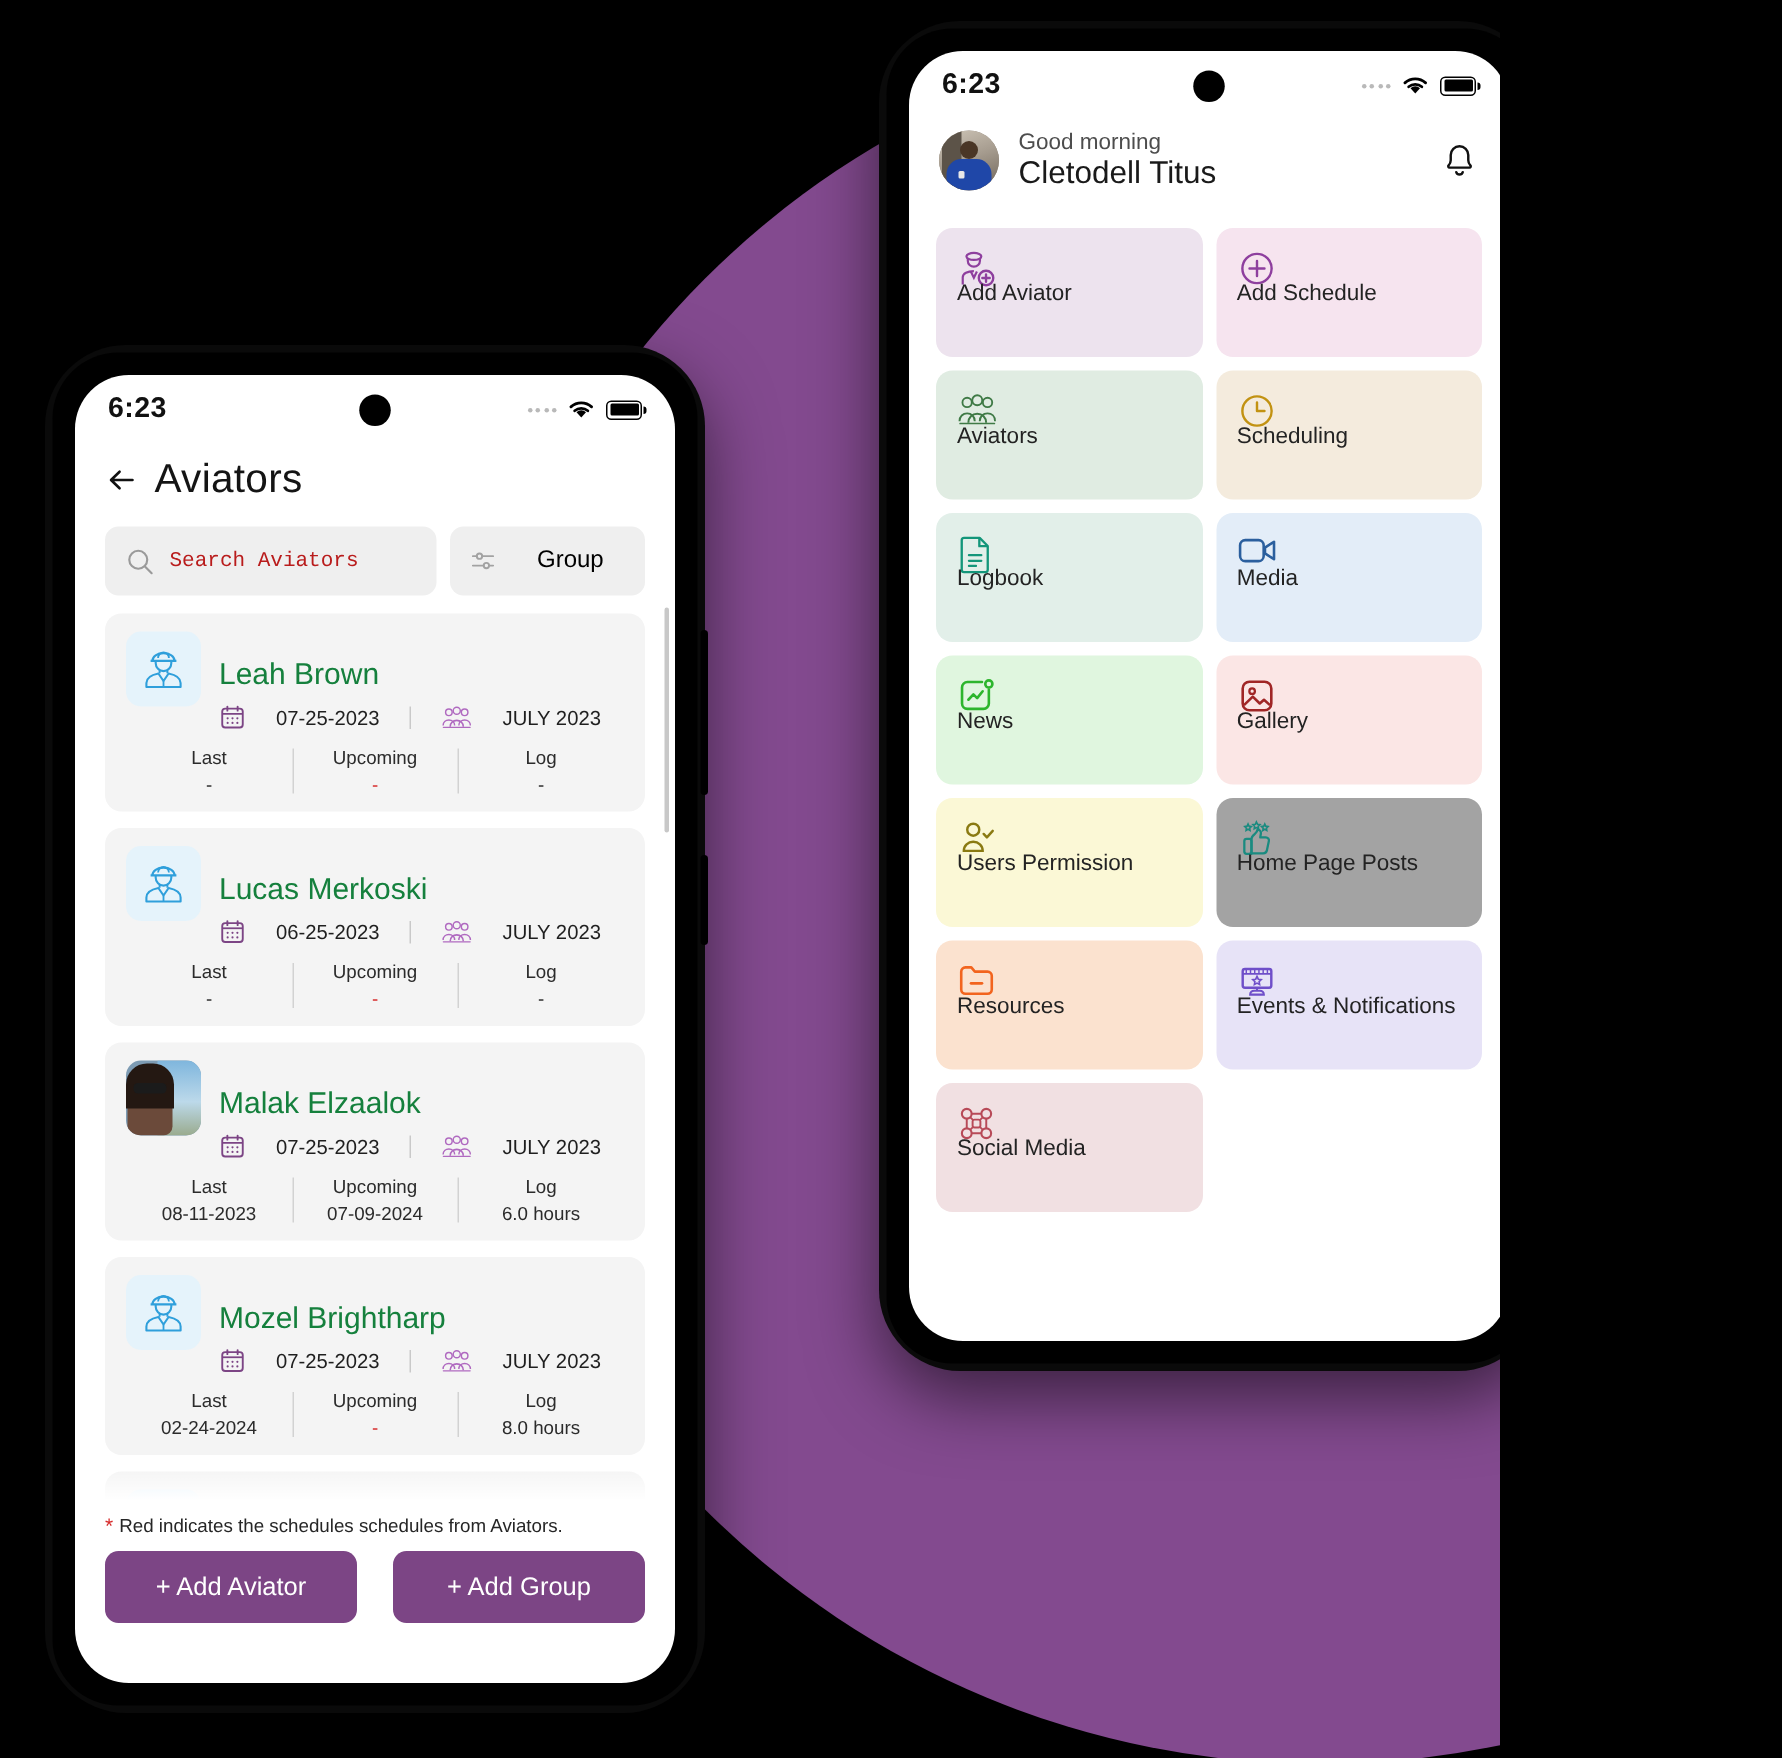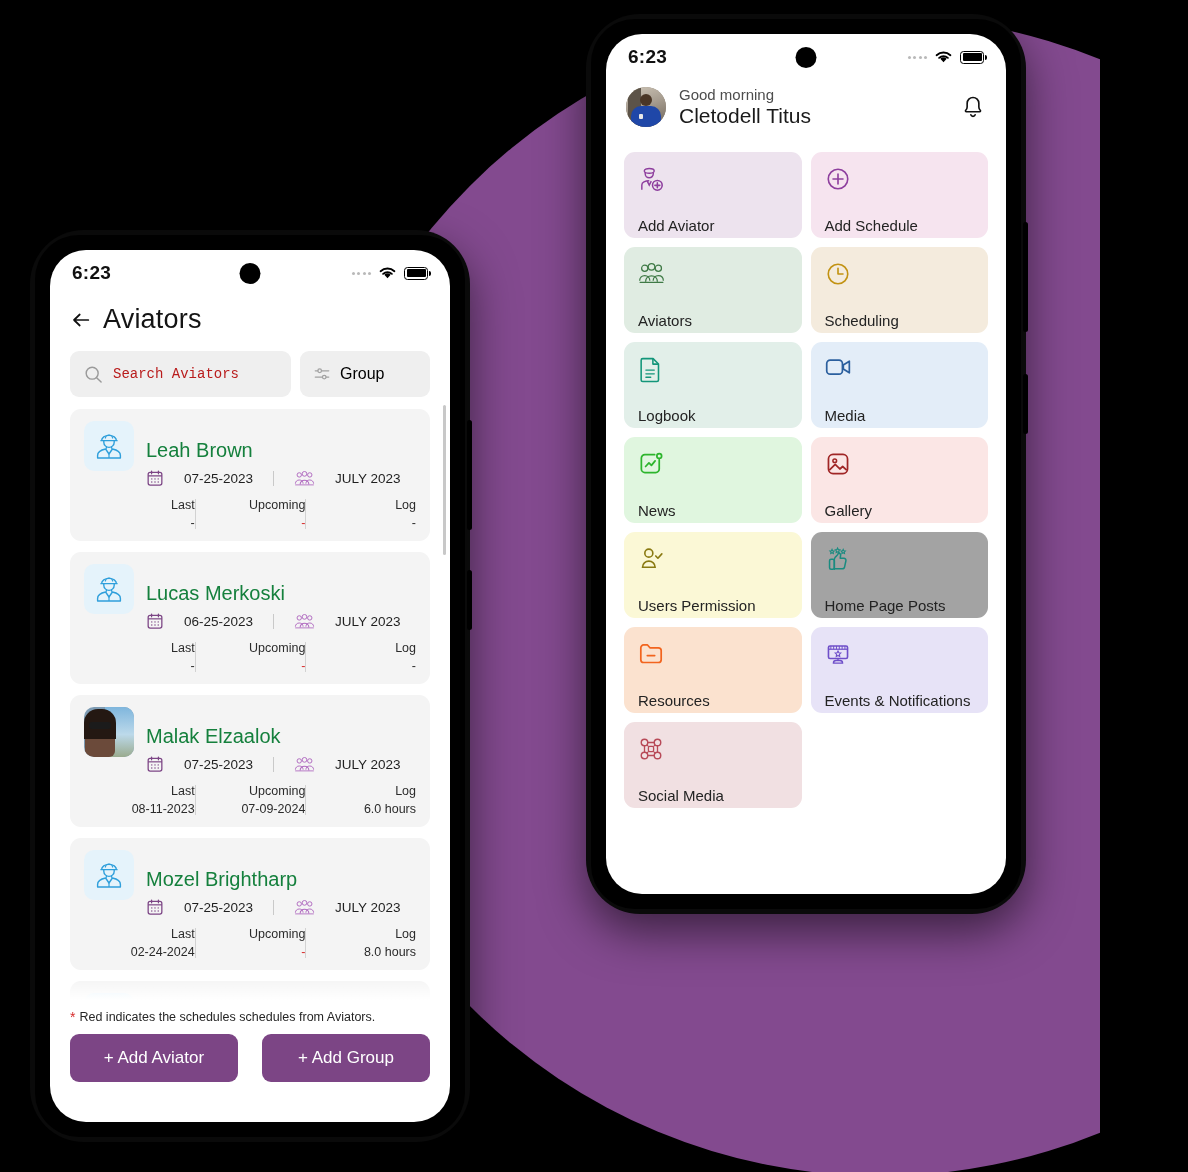--- a/index.html
+++ b/index.html
@@ -1,20 +1,20 @@
 <!DOCTYPE html>
 <html><head>
 <meta charset="utf-8">
 <style>
   html,body{margin:0;padding:0;}
   body{
     width:1188px;height:1172px;background:#000;overflow:hidden;
     font-family:"Liberation Sans", sans-serif;position:relative;
   }
-  .stage{position:absolute;inset:0;width:1100px;height:1172px;overflow:hidden;}
+  .stage{position:absolute;inset:0;width:1000px;height:1172px;overflow:hidden;}
 
   
   .backdrop{
     position:absolute;left:300px;top:16px;width:1160px;height:1160px;
     border-radius:50%;background:#834a8f;
   }
 
   
   .phone{position:absolute;border-radius:54px;background:#0a0a0a;
          box-shadow:0 18px 46px rgba(0,0,0,.55);}
@@ -63,51 +63,51 @@
   .avatar .logo{position:absolute;left:13px;bottom:8px;width:4px;height:5px;background:#e8e8e8;border-radius:1px;}
   .greet{margin-left:13px;line-height:1.15;}
   .greet .g1{font-size:15px;color:#4d4d4d;}
   .greet .g2{font-size:21px;color:#1a1a1a;margin-top:1px;}
   .bell{margin-left:auto;width:26px;height:26px;}
 
   .tilegrid{padding:0 18px;display:grid;grid-template-columns:1fr 1fr;gap:9px 9px;}
   .tile{border-radius:11px;height:86px;box-sizing:border-box;padding:14px 14px 0 14px;
         position:relative;}
   .tile .ticon{height:30px;display:flex;align-items:flex-start;}
-  .tile .tlabel{position:absolute;left:14px;bottom:4px;font-size:15px;color:#232323;}
+  .tile .tlabel{position:absolute;left:14px;bottom:34px;font-size:15px;color:#232323;}
 
   
   .av-head{display:flex;align-items:center;gap:11px;padding:8px 20px 4px 20px;}
   .backarrow{width:22px;height:22px;flex:0 0 auto;}
   .av-title{font-size:27px;color:#141414;letter-spacing:.2px;}
   .searchrow{display:flex;gap:9px;padding:12px 20px 0 20px;}
   .searchbox{flex:1;height:46px;background:#efefef;border-radius:9px;display:flex;
              align-items:center;gap:10px;padding:0 14px;box-sizing:border-box;}
   .searchbox .ph{font-size:14px;color:#b91c1c;font-family:Liberation Mono, monospace;}
   .groupbox{width:130px;height:46px;background:#efefef;border-radius:9px;display:flex;
-            align-items:center;gap:9px;padding:0 13px;box-sizing:border-box;}
+            align-items:center;gap:27px;padding:0 13px;box-sizing:border-box;}
   .av-list{padding:12px 20px 0 20px;position:relative;height:595px;overflow:hidden;}
   .av-card{background:#f4f4f4;border-radius:11px;padding:12px 14px 11px 14px;margin-bottom:11px;}
   .av-top{display:flex;align-items:flex-start;gap:12px;}
   .av-thumb{width:50px;height:50px;border-radius:10px;background:#e5f3fb;flex:0 0 auto;
             display:flex;align-items:center;justify-content:center;overflow:hidden;}
   .av-photo{background:#7d9bb3;position:relative;}
   .av-photo .ph-sky{position:absolute;right:0;top:0;width:58%;height:100%;
         background:linear-gradient(180deg,#7fb6dd 0%,#bcd9ea 55%,#9aab8e 100%);}
   .av-photo .ph-face{position:absolute;left:1px;top:4px;width:30px;height:46px;
         border-radius:13px 13px 6px 6px;background:#6b4a3a;}
   .av-photo .ph-hair{position:absolute;left:0px;top:2px;width:32px;height:30px;
         border-radius:14px 14px 0 0;background:#241812;}
   .av-photo .ph-glass{position:absolute;left:5px;top:15px;width:22px;height:7px;
         border-radius:3px;background:#1b1b1b;}
   .av-name{font-size:20px;color:#15803d;margin-top:18px;}
   .av-meta{display:flex;align-items:center;gap:20px;margin-top:7px;font-size:13.5px;color:#1f1f1f;}
   .av-meta .sep{width:1px;height:15px;background:#c9c9c9;}
   .av-stats{display:flex;margin-top:11px;}
-  .av-stat{flex:1;text-align:right;position:relative;}
+  .av-stat{flex:1;text-align:center;position:relative;}
   .av-stat + .av-stat::before{content:"";position:absolute;left:0;top:1px;width:1px;
         height:30px;background:#d2d2d2;}
   .av-stat .k{font-size:12.5px;color:#2b2b2b;}
   .av-stat .v{font-size:12.5px;color:#2b2b2b;margin-top:4px;}
   .av-stat .v.red{color:#d62b2b;}
   .fadeover{position:absolute;left:0;right:0;bottom:0;height:26px;
             background:linear-gradient(180deg,rgba(255,255,255,0) 0%,#fff 85%);}
   .scrollthumb{position:absolute;right:4px;top:8px;width:3px;height:150px;
                background:#c8c8c8;border-radius:2px;}
   .footnote{padding:6px 20px 0 20px;font-size:12.5px;color:#262626;display:flex;gap:4px;}

